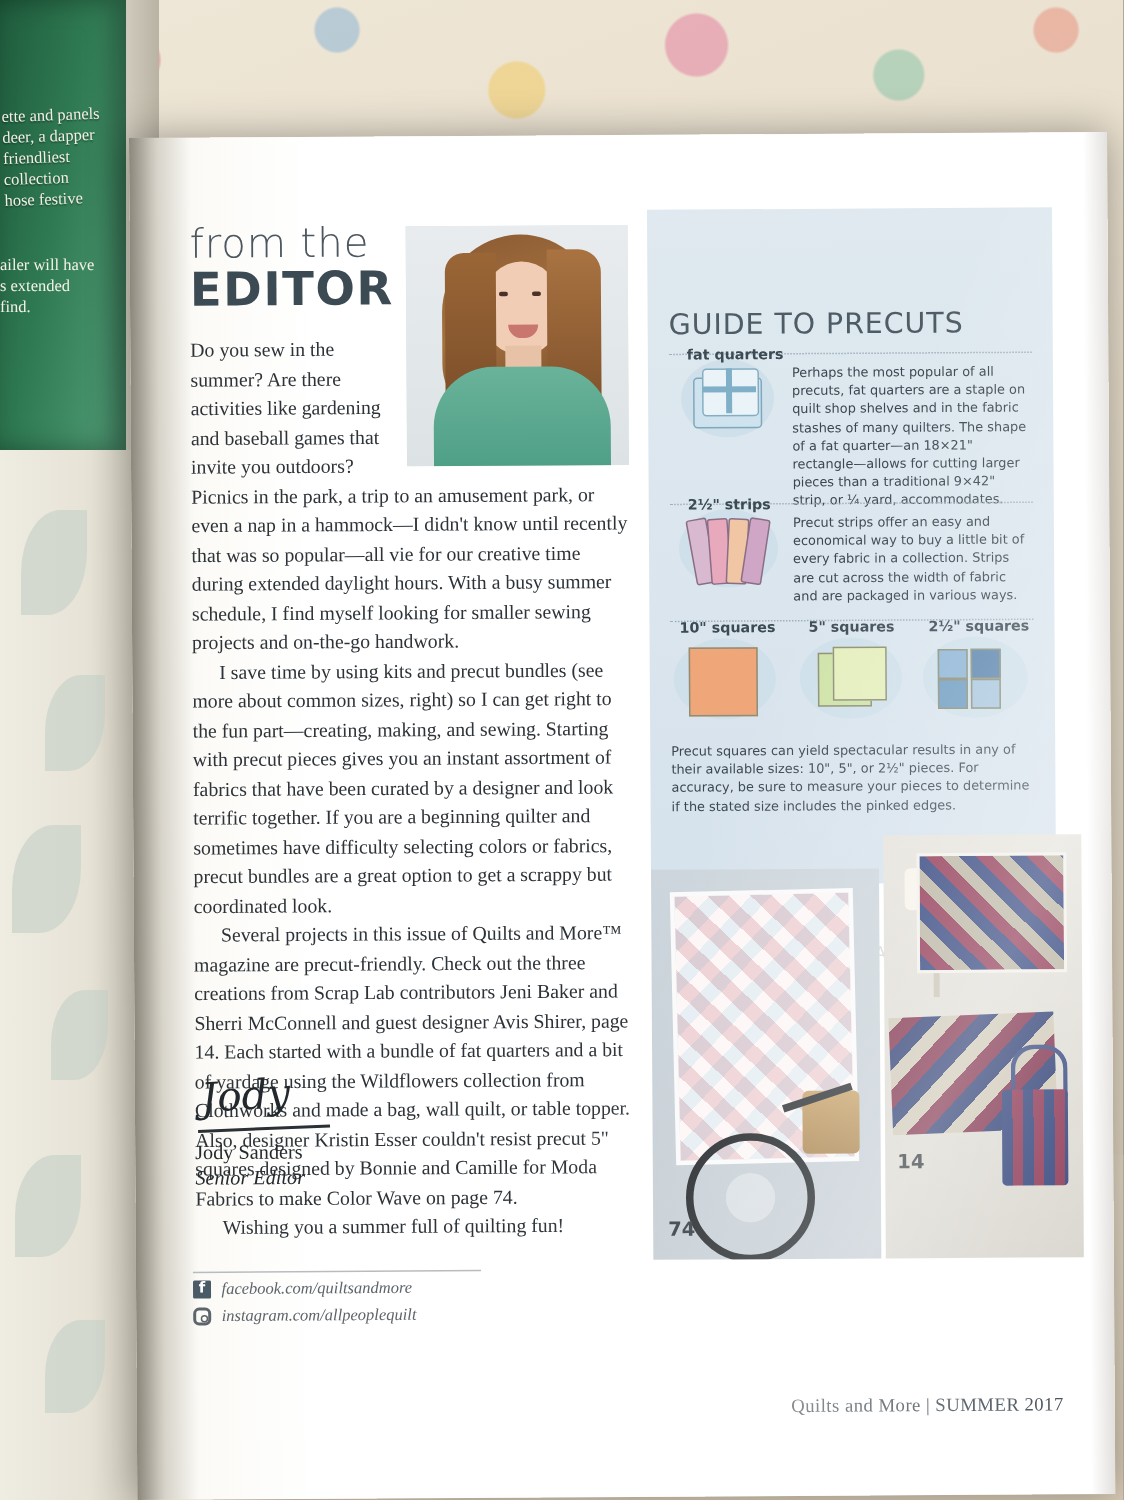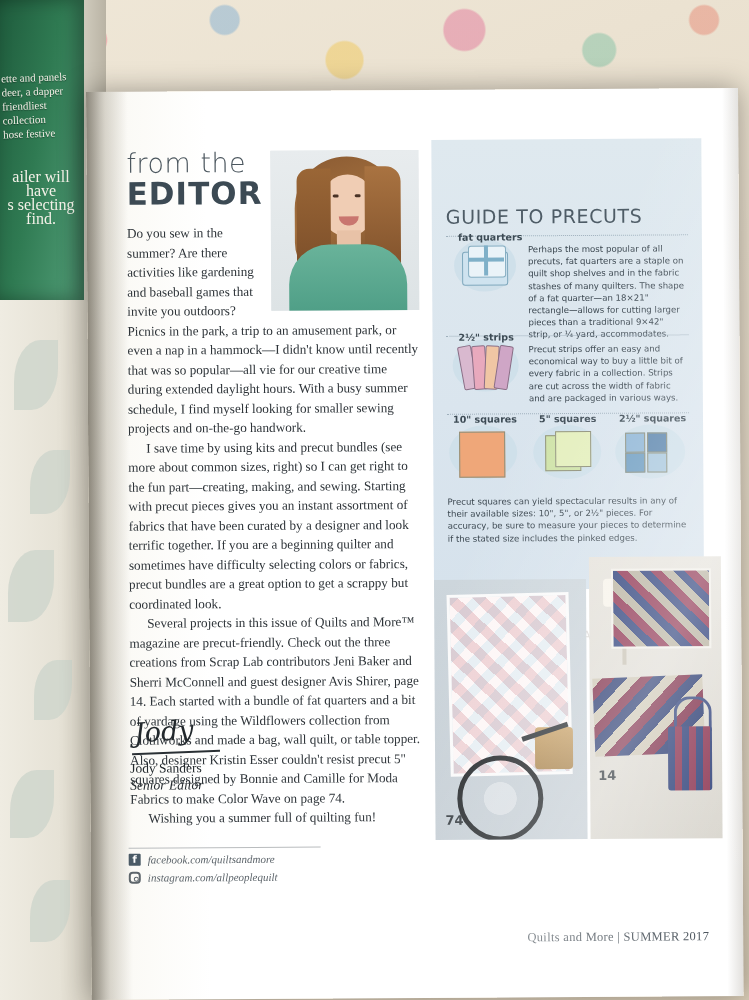--- a/index.html
+++ b/index.html
@@ -77,23 +77,22 @@
     font-size: 11px;
     line-height: 14px;
     transform: rotate(-2deg);
     text-shadow: 0 1px 1px rgba(0,0,0,.4);
   }
   .left-mag-text2 {
     position: absolute;
     left: 0px; top: 170px;
     width: 82px;
     color: #f4f1e8;
-    font-size: 16px;
+    font-size: 11px;
     line-height: 14px;
-    text-align: center;
   }
   .left-white-page {
     position: absolute;
     left: 0; top: 300px;
     width: 100px; height: 700px;
     background: linear-gradient(90deg, #efece2 0%, #e6e2d6 60%, #cdc7b8 100%);
   }
   .leaf {
     position: absolute;
     background: #cfd6cd;
@@ -405,21 +404,21 @@
     <div class="left-mag-green"></div>
     <div class="left-mag-text">
       <div>ette and panels</div>
       <div>deer, a dapper</div>
       <div>friendliest</div>
       <div>collection</div>
       <div>hose festive</div>
     </div>
     <div class="left-mag-text2">
       <div>ailer will have</div>
-      <div>s selecting</div>
+      <div>s extended</div>
       <div>find.</div>
     </div>
     <div class="left-white-page">
       <div class="leaf" style="left:14px; top:40px; width:44px; height:70px;"></div>
       <div class="leaf" style="left:30px; top:150px; width:40px; height:64px;"></div>
       <div class="leaf" style="left:8px; top:250px; width:46px; height:72px;"></div>
       <div class="leaf" style="left:34px; top:360px; width:38px; height:60px;"></div>
       <div class="leaf" style="left:10px; top:470px; width:44px; height:68px;"></div>
       <div class="leaf" style="left:30px; top:580px; width:40px; height:62px;"></div>
     </div>

